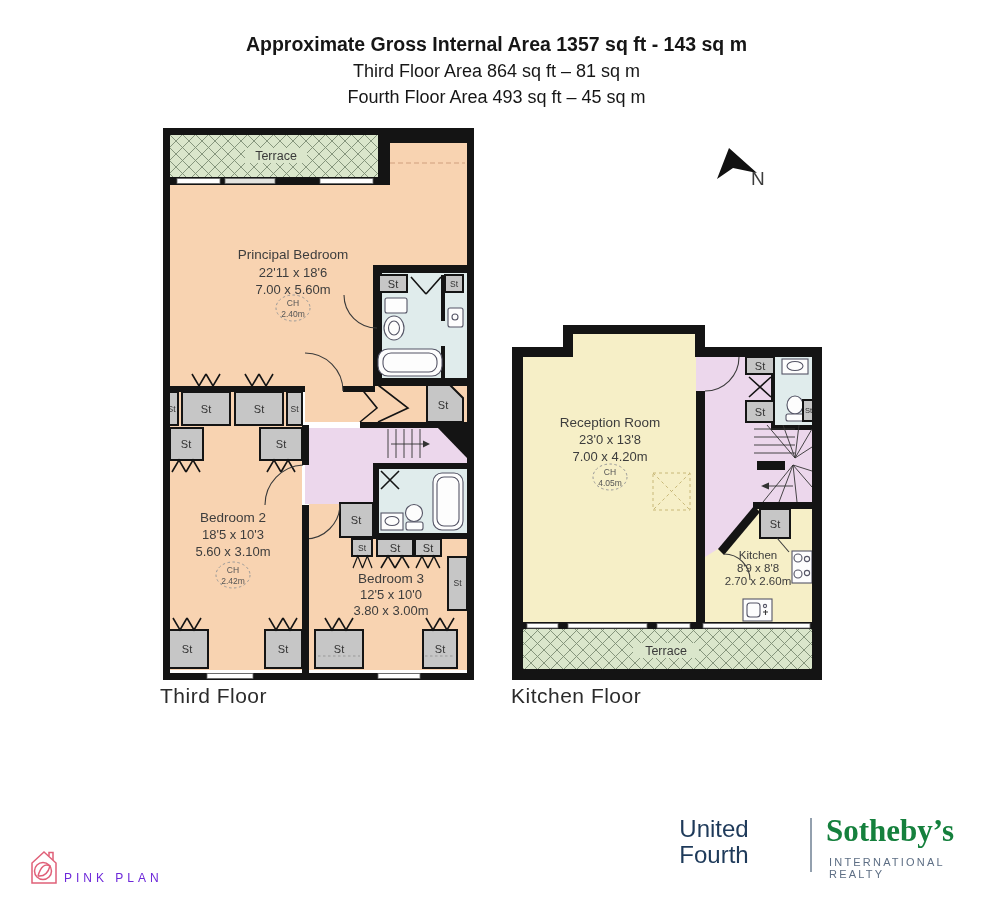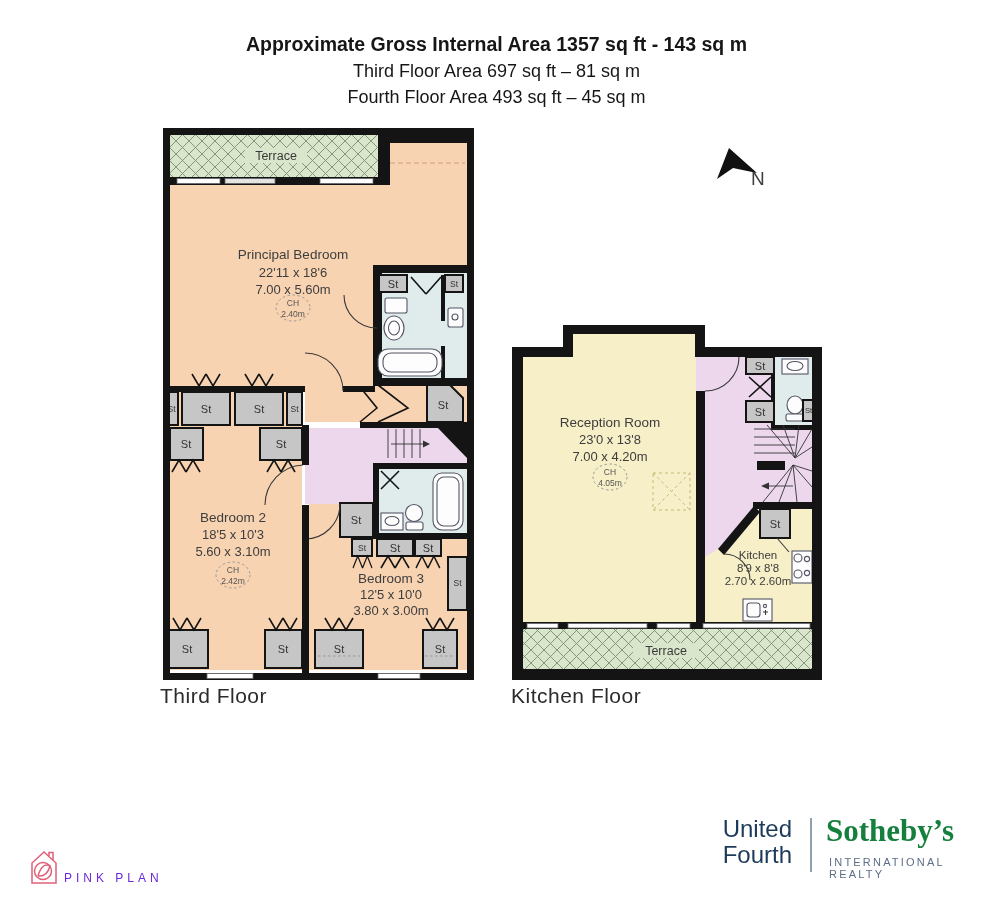--- a/index.html
+++ b/index.html
@@ -23,31 +23,31 @@
   .purple{fill:#ecd7ec;}
   .blue{fill:#e0ecec;}
   .grey{fill:#c6c6c6;stroke:#141414;stroke-width:2;}
   .green{fill:#dae6cb;}
   .win{fill:#ffffff;stroke:#666;stroke-width:0.8;}
   .fix{fill:#fdfdfd;stroke:#556;stroke-width:1.1;}
   .arc{fill:none;stroke:#3a3a3a;stroke-width:1.1;}
   .tread{stroke:#333;stroke-width:0.9;}
   .dash{stroke:#999;stroke-dasharray:2.5,2.5;fill:none;}
   .chev{fill:none;stroke:#141414;stroke-width:1.6;}
-  .footer-region{position:absolute;left:636px;top:816px;width:156px;text-align:right;color:#1e3a5a;font-size:24px;line-height:26px;}
+  .footer-region{position:absolute;left:636px;top:816px;width:156px;text-align:center;color:#1e3a5a;font-size:24px;line-height:26px;}
   .footer-divider{position:absolute;left:810px;top:818px;width:2px;height:54px;background:#93a0ae;}
   .brandname{position:absolute;left:826px;top:813px;font-family:"Liberation Serif",serif;font-weight:bold;font-size:31px;color:#15803d;}
   .brandtag{position:absolute;left:829px;top:856px;font-size:11px;letter-spacing:2.2px;color:#5d6e84;}
   .pinktext{position:absolute;left:64px;top:871px;font-size:12px;letter-spacing:4px;color:#6d28d9;}
 </style>
 </head>
 <body>
 
 <div class="hdr t1">Approximate Gross Internal Area 1357 sq ft - 143 sq m</div>
-<div class="hdr t2">Third Floor Area 697 sq ft – 81 sq m</div>
+<div class="hdr t2">Third Floor Area 864 sq ft – 81 sq m</div>
 <div class="hdr t3">Fourth Floor Area 493 sq ft – 45 sq m</div>
 
 <svg style="position:absolute;left:705px;top:143px;" width="72" height="52" viewBox="0 0 72 52">
   <polygon points="24,5 52,30 28,25 12,36" fill="#111"></polygon>
   <text x="46" y="42" font-size="19" fill="#222">N</text>
 </svg>
 
 <svg style="position:absolute;left:163px;top:128px;" width="311" height="552" viewBox="0 0 311 552">
   <defs>
     <pattern id="xh3" width="13" height="13" patternUnits="userSpaceOnUse">

